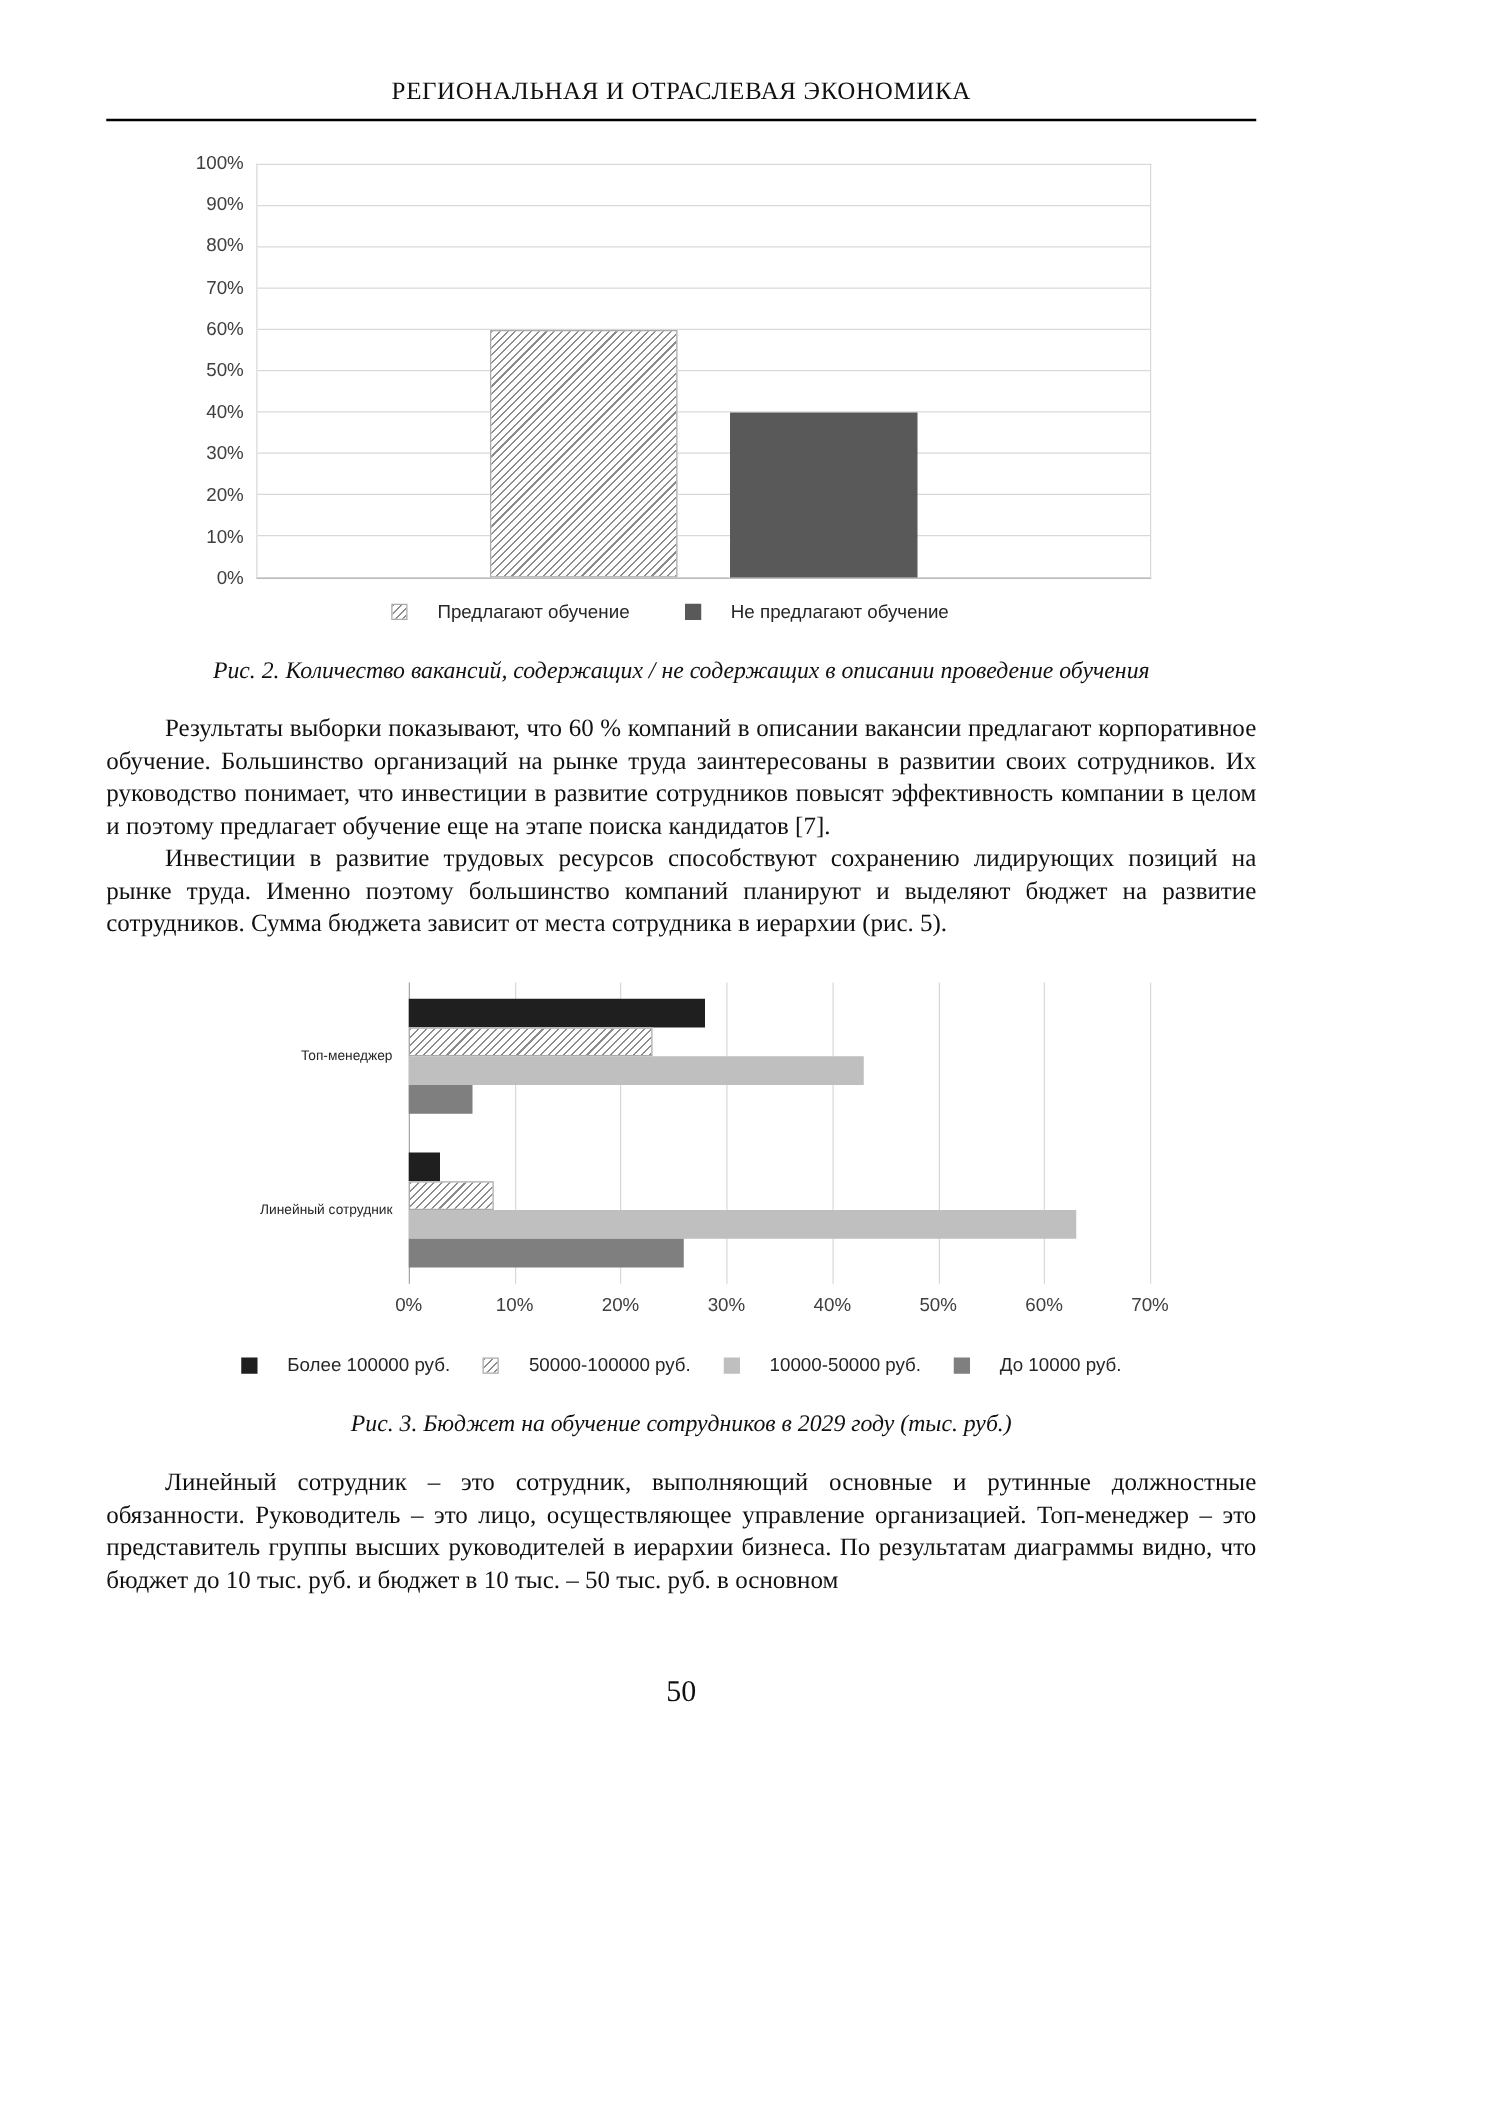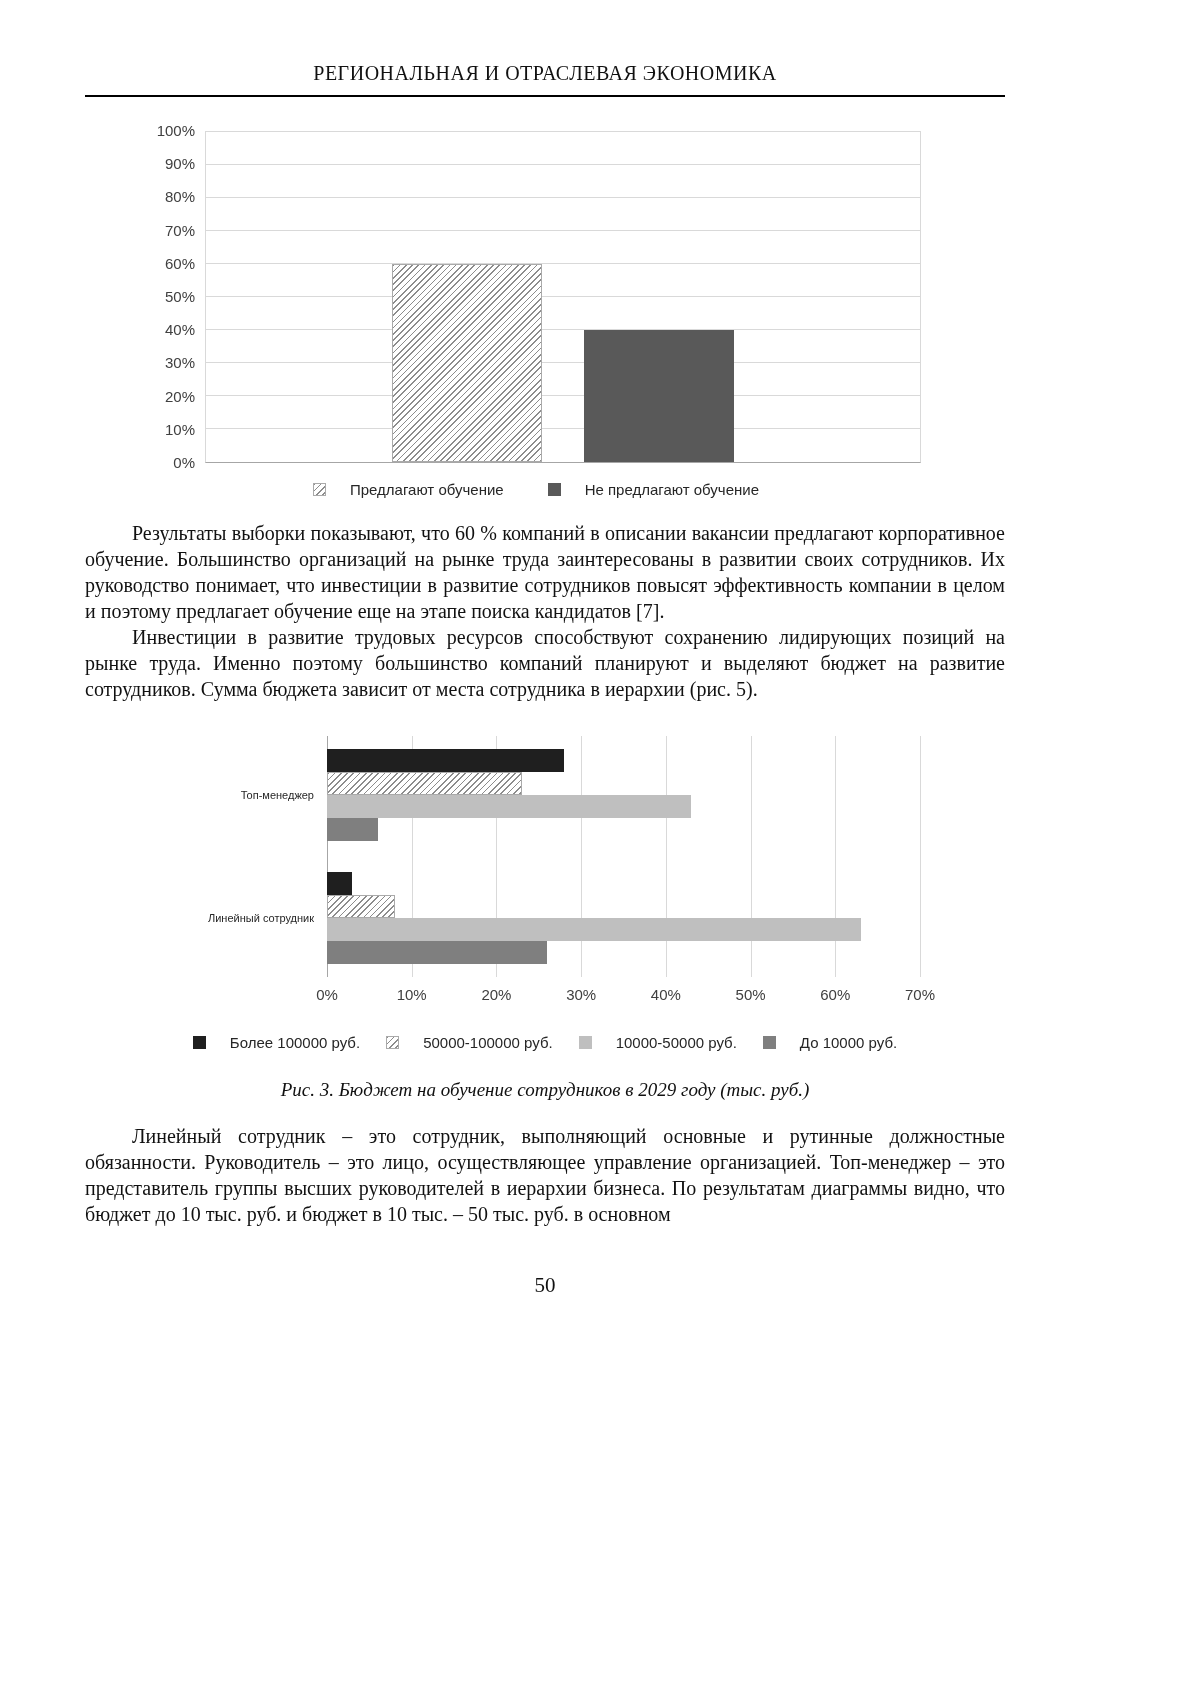--- a/index.html
+++ b/index.html
@@ -53,21 +53,21 @@
   .vline.axisline { background:#a6a6a6; }
   .c2-group { position:relative; height:92px; }
   .c2-group + .c2-group { margin-top:31px; }
   .c2-cat { position:absolute; right:calc(100% + 13px); top:50%; transform:translateY(-50%);
             white-space:nowrap; font-size:11px; color:#262626; }
   .hbar { height:23px; position:relative; }
   .c2-xaxis { position:relative; margin-left:242px; width:593px; height:22px; margin-top:9px; }
   .c2-xtick { position:absolute; top:0; transform:translateX(-50%); font-size:15px; color:#404040; white-space:nowrap; }
 
   
-  .page-number { text-align:center; font-size:21px; margin-top:46px; }
+  .page-number { text-align:center; font-size:24px; margin-top:64px; }
 </style>
 </head>
 <body>
 
 <div class="page">
 
   <header class="doc-header">
     <div class="header-title">РЕГИОНАЛЬНАЯ И ОТРАСЛЕВАЯ ЭКОНОМИКА</div>
   </header>
 
@@ -107,20 +107,21 @@
           <div class="legend-item">
             <span class="swatch hatch"></span>
             <span class="legend-label">Предлагают обучение</span>
           </div>
           <div class="legend-item">
             <span class="swatch" style="background: rgb(89, 89, 89);"></span>
             <span class="legend-label">Не предлагают обучение</span>
           </div>
         </div>
     </div>
+    <figcaption class="caption">Рис. 2. Количество вакансий, содержащих / не содержащих в описании проведение обучения</figcaption>
   </figure>
 
   <p class="body-text first">Результаты выборки показывают, что 60 % компаний в описании вакансии предлагают корпоративное обучение. Большинство организаций на рынке труда заинтересованы в развитии своих сотрудников. Их руководство понимает, что инвестиции в развитие сотрудников повысят эффективность компании в целом и поэтому предлагает обучение еще на этапе поиска кандидатов [7].</p>
   <p class="body-text">Инвестиции в развитие трудовых ресурсов способствуют сохранению лидирующих позиций на рынке труда. Именно поэтому большинство компаний планируют и выделяют бюджет на развитие сотрудников. Сумма бюджета зависит от места сотрудника в иерархии (рис. 5).</p>
 
   <figure class="fig">
     <div class="c2">
       <div class="c2-plot" id="c2-plot">
         <div class="c2-grid" id="c2-grid">
             <div class="vline axisline" style="left: 0%;"></div>

